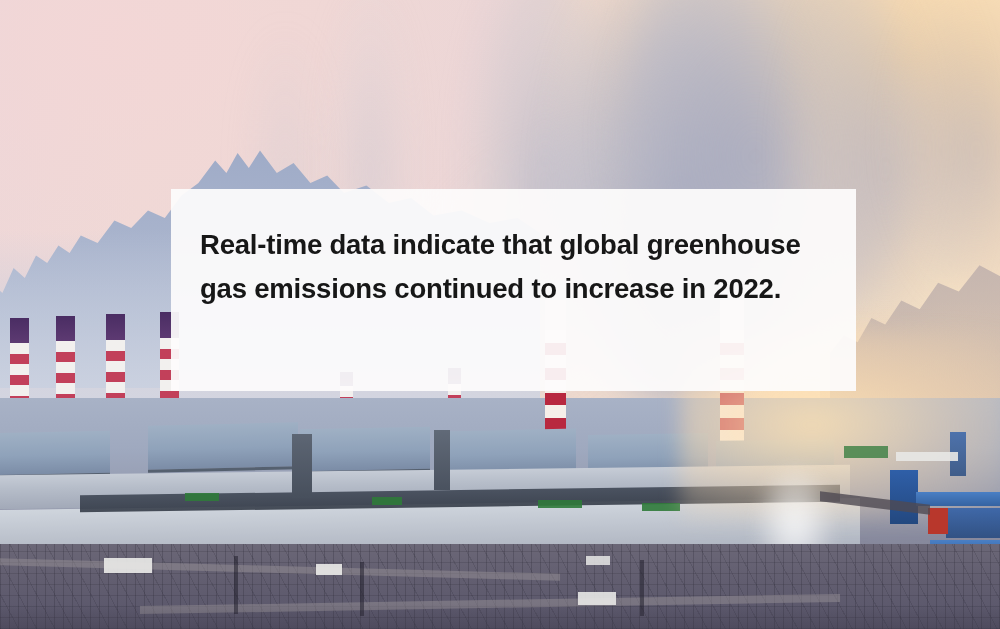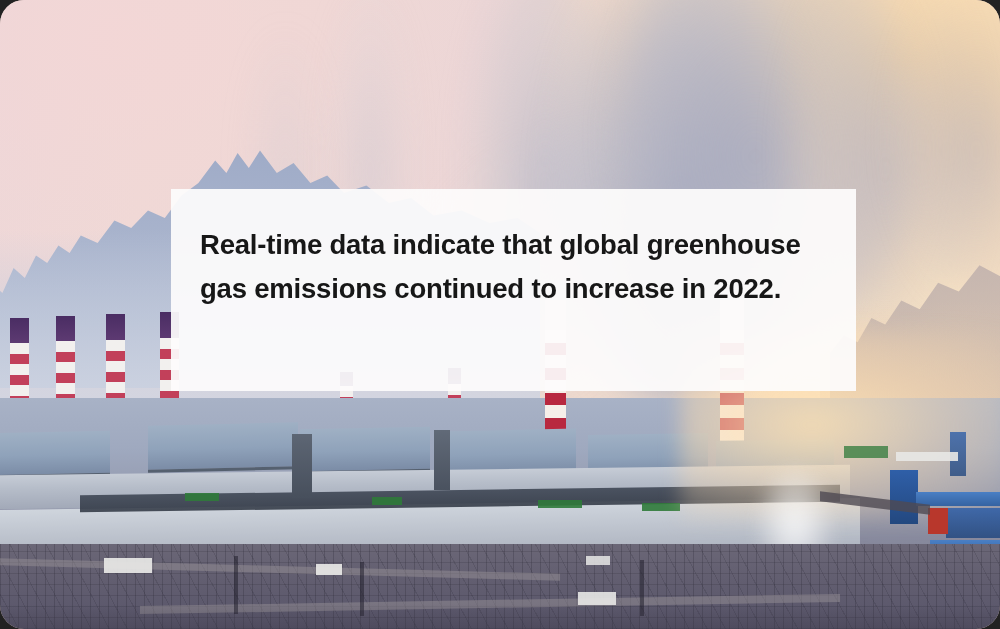--- a/index.html
+++ b/index.html
@@ -5,21 +5,20 @@
 <style>
   html,body{margin:0;padding:0;background:#222;}
   body{font-family:"Liberation Sans", sans-serif;}
 
   .screenshot{
     position:relative;
     width:1000px;
     height:629px;
     overflow:hidden;
     background:#d9c3bd;
-    border-radius:24px;
   }
 
   
   .sky{
     position:absolute; left:0; top:0; width:1000px; height:430px;
     background:
       radial-gradient(ellipse 520px 360px at 905px 60px, rgba(255,218,160,0.95) 0%, rgba(255,223,180,0.55) 38%, rgba(255,228,200,0.0) 72%),
       radial-gradient(ellipse 420px 300px at 120px 40px, rgba(243,214,214,0.85) 0%, rgba(240,214,216,0.25) 60%, rgba(240,216,218,0) 100%),
       linear-gradient(100deg,
         #eed7d8 0%,

